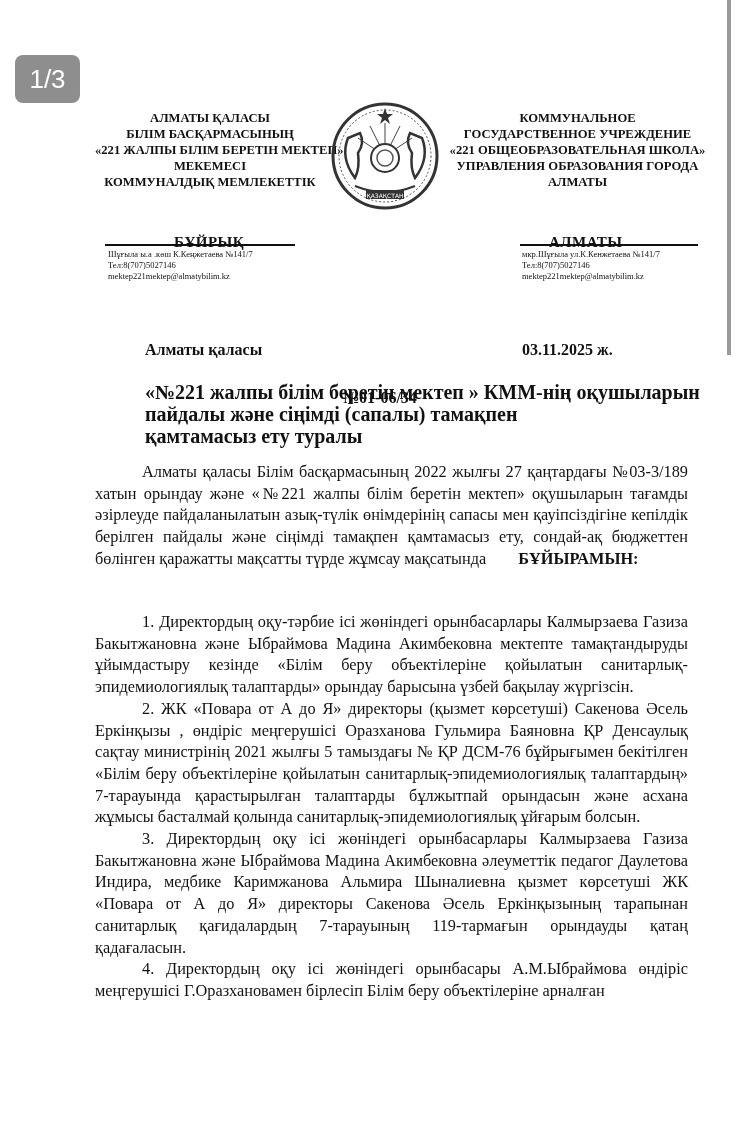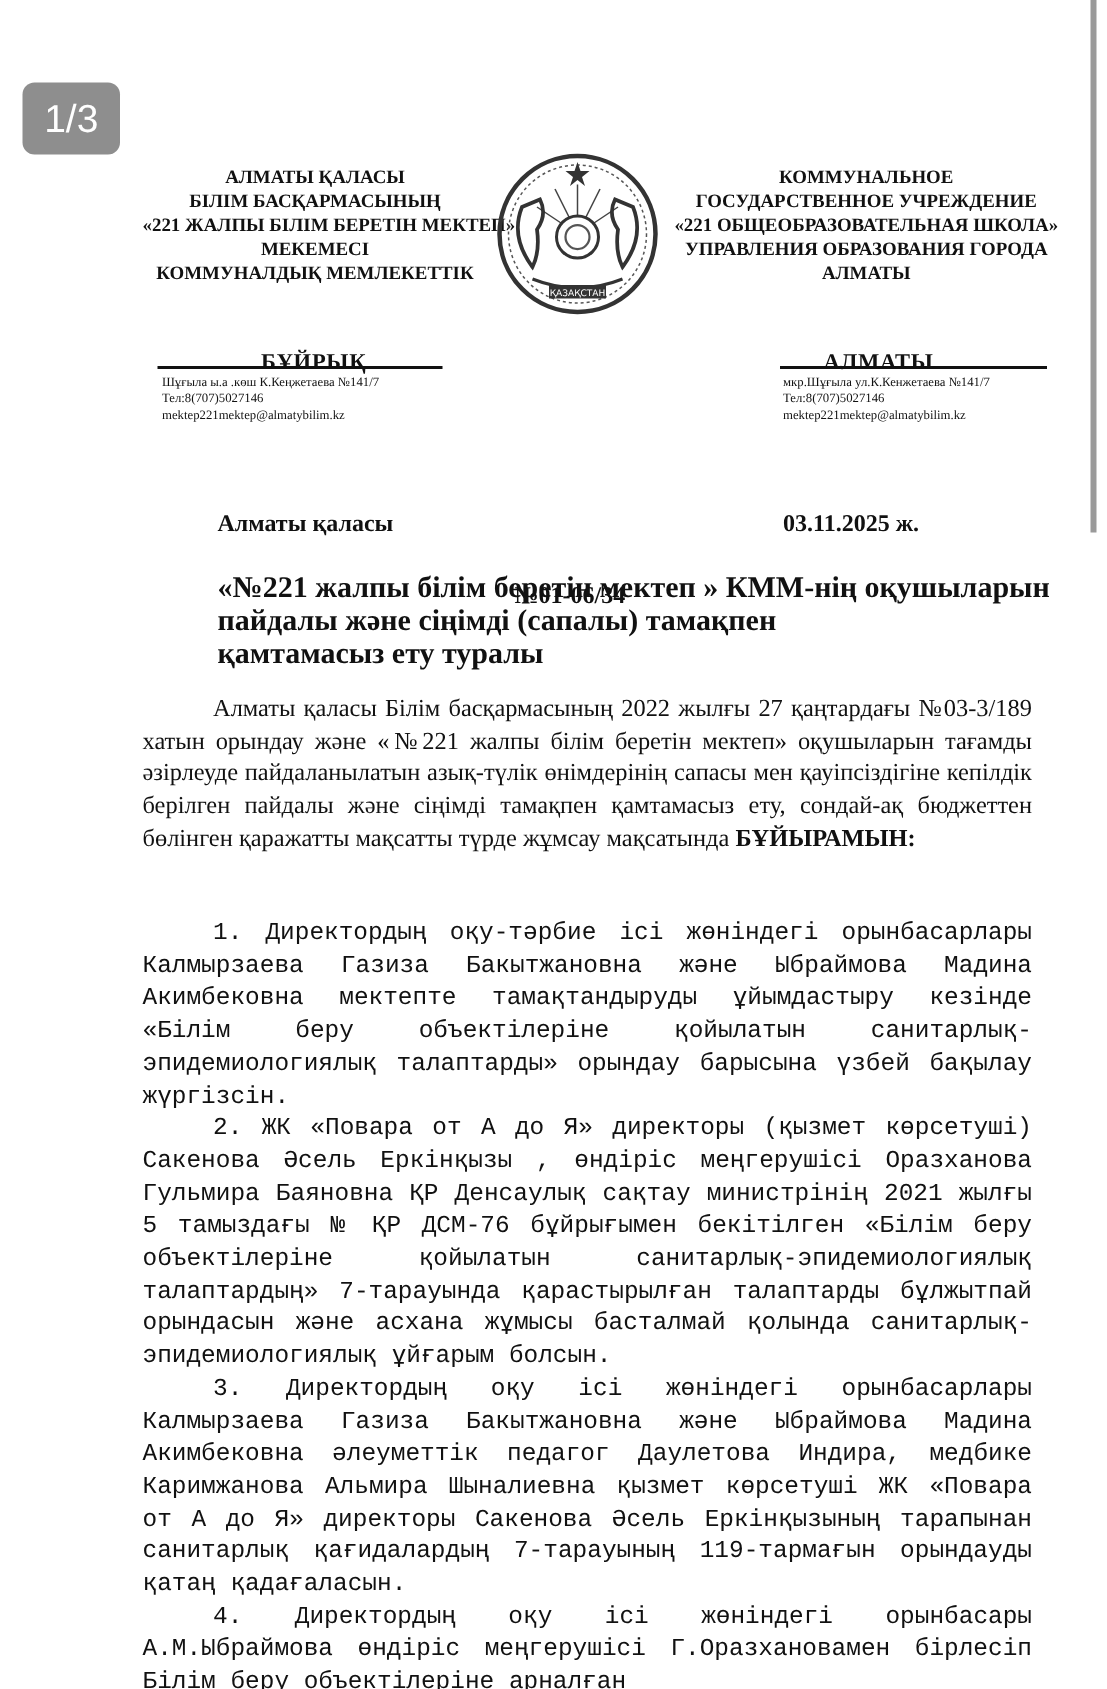--- a/index.html
+++ b/index.html
@@ -51,22 +51,22 @@
       position:absolute; left:145px; top:381px; font-weight:bold; font-size:20px; line-height:22px;
     }
     .subject div { white-space:nowrap; }
     .body-text {
       position:absolute; left:95px; width:593px; font-size:16.3px; line-height:21.7px;
       text-align:justify;
     }
     .body-text p { margin:0; text-indent:47px; }
     .intro { top:461px; }
     .items { top:611px; }
-    .items p { text-indent:47px;font-family:Liberation Mono, monospace; }
-    b.bold { font-weight:bold; }
+    .items p { text-indent:47px; }
+    b.bold { font-weight:bold;margin-left:28px; }
   </style>
 </head>
 <body>
 
 <div class="page-badge">1/3</div>
 <div class="right-edge"></div>
 
 <div class="hdr-left">
   <div>АЛМАТЫ ҚАЛАСЫ</div>
   <div>БІЛІМ  БАСҚАРМАСЫНЫҢ</div>

